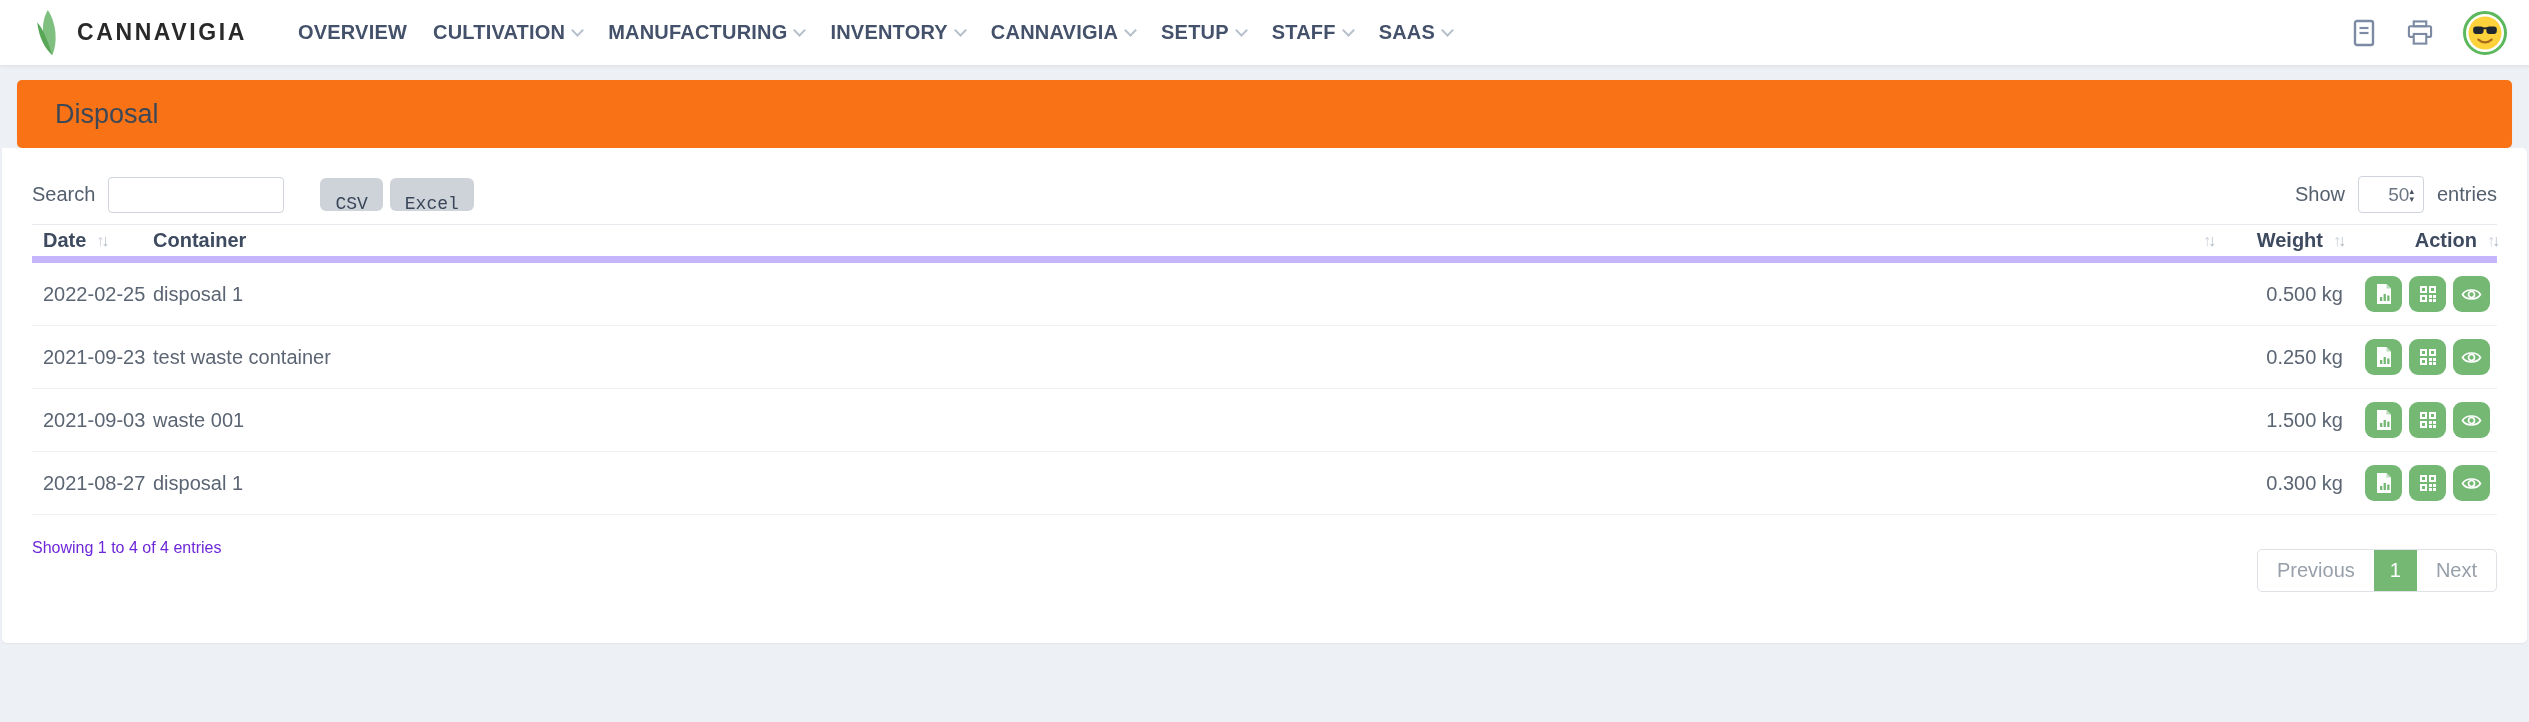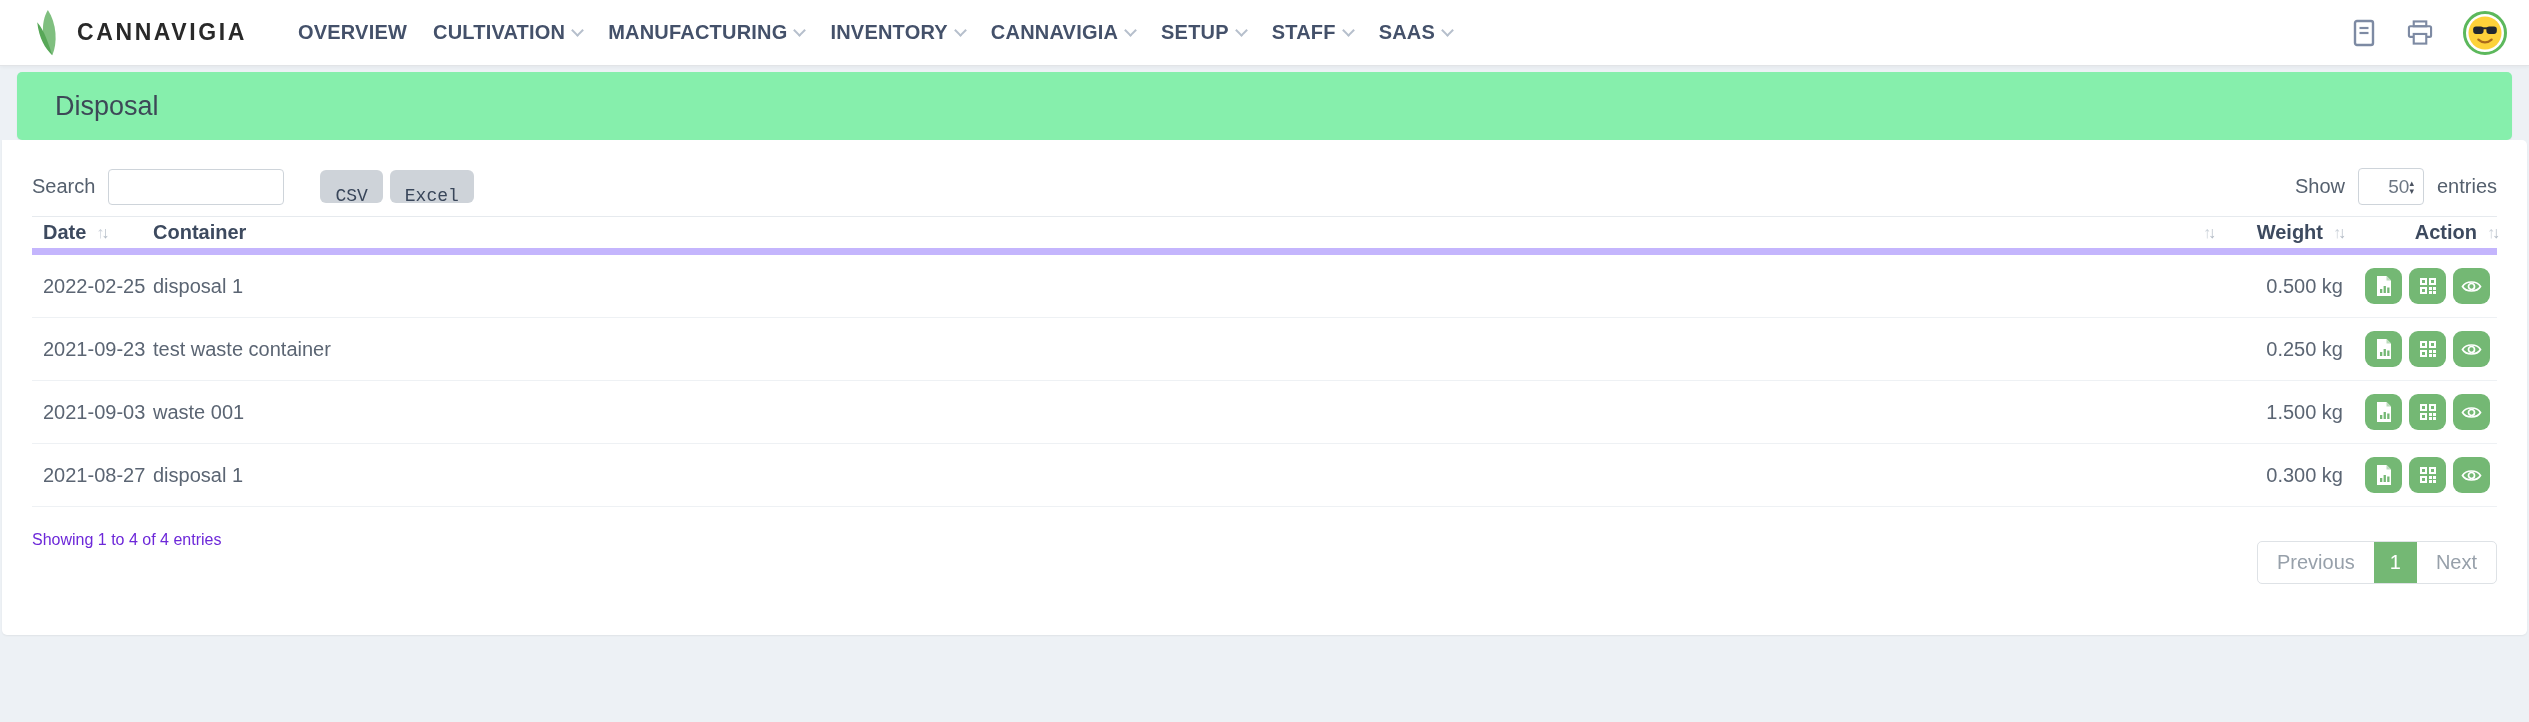--- a/index.html
+++ b/index.html
@@ -42,22 +42,22 @@
   .nav-right { margin-left:auto; display:flex; align-items:center; gap:30px; }
   .nav-icon { width:26px; height:26px; display:flex; align-items:center; justify-content:center; cursor:pointer; }
   .avatar {
     width:44px; height:44px; border-radius:50%;
     border:3px solid #5cb85c; background:#fff;
     display:flex; align-items:center; justify-content:center; cursor:pointer;
   }
 
   
   .title-card {
-    margin:6px 17px 0; height:68px;
-    background:#86efac; border-radius:5px;
+    margin:14px 17px 0; height:68px;
+    background:#f97316; border-radius:5px;
     box-shadow:0 1px 2px rgba(0,0,0,.06);
     display:flex; align-items:center; padding:0 38px;
   }
   .page-title { font-size:27px; font-weight:500; color:#3d4857; }
 
   
   .tabs { margin:28px 17px 0; display:flex; height:36px; position:relative; z-index:2; }
   .tab {
     display:flex; align-items:center; padding:0 26px;
     font-size:20px; color:#85c285; cursor:pointer;

